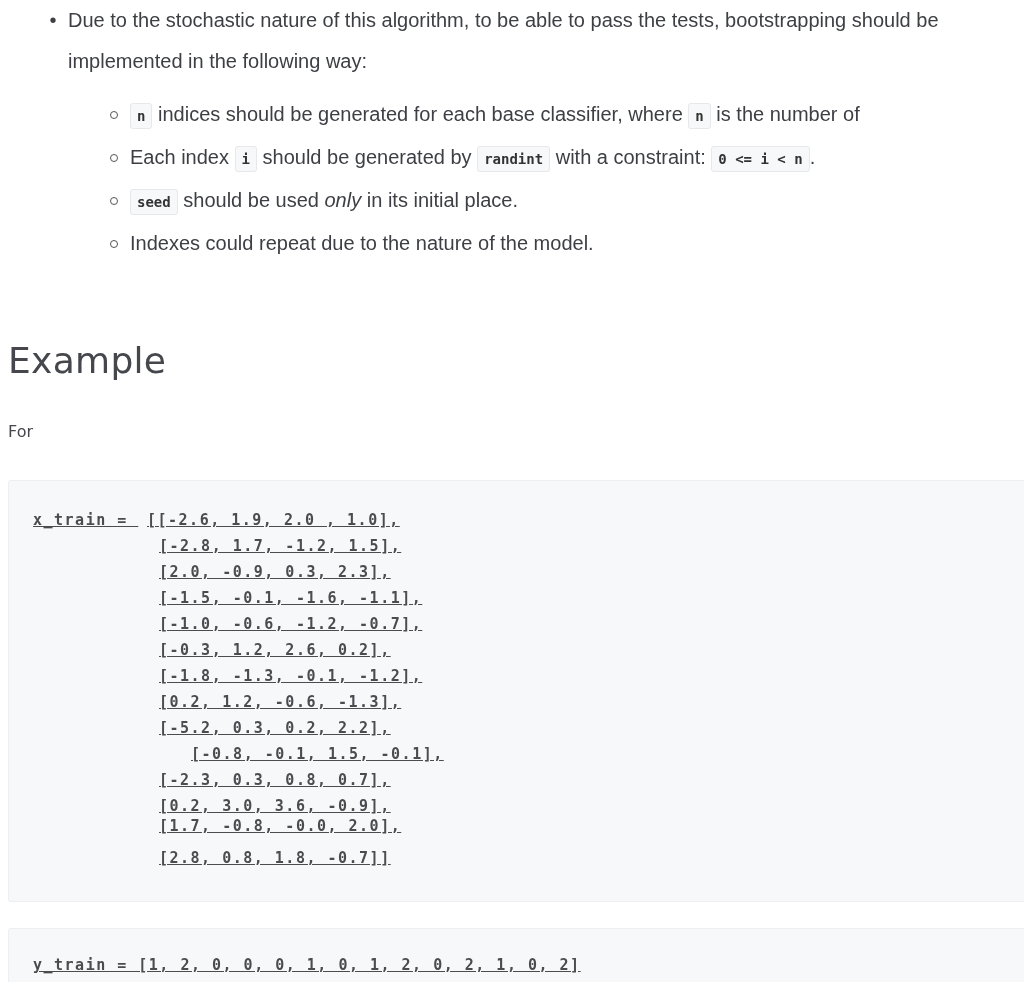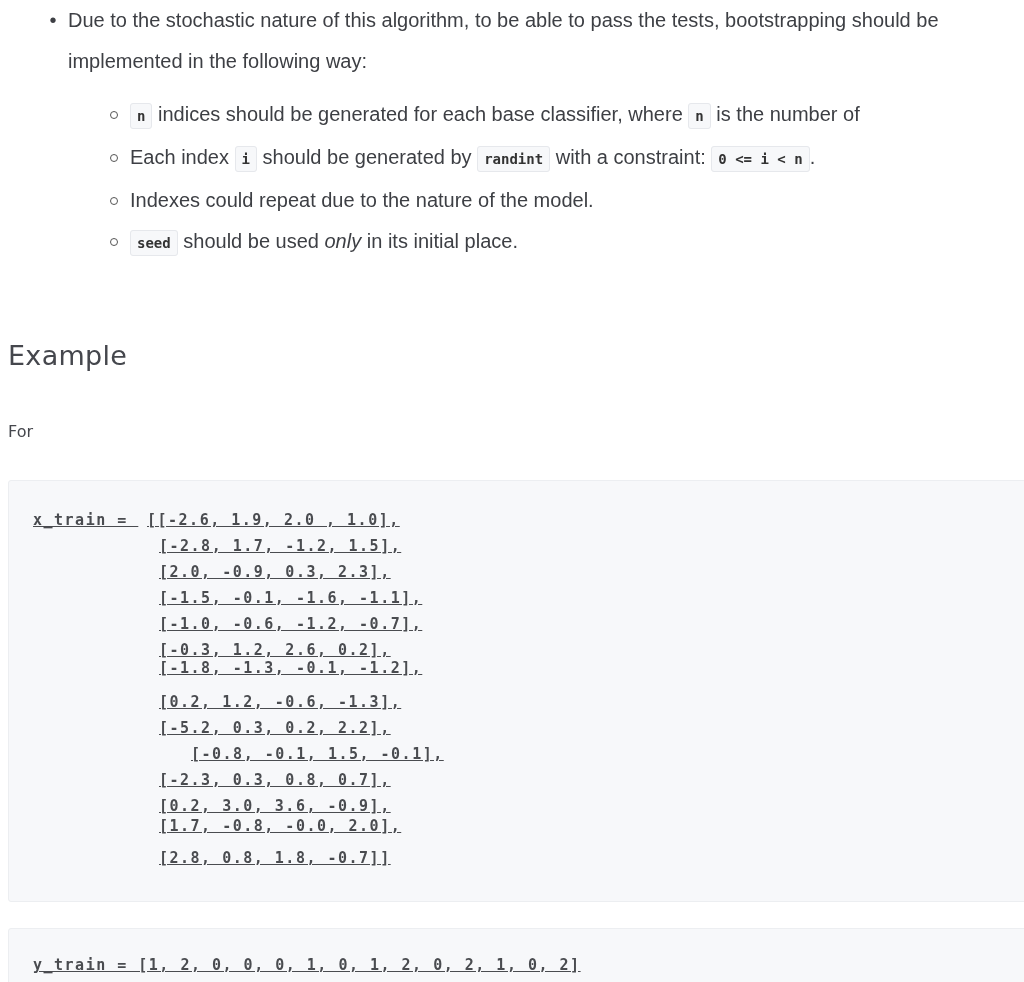--- a/index.html
+++ b/index.html
@@ -24,21 +24,21 @@
     position: absolute; left: 0; top: 17px; width: 6px; height: 6px;
     border: 1.2px solid #555; border-radius: 50%;
   }
   code {
     font-family: "DejaVu Sans Mono", monospace; font-weight: bold;
     font-size: 14px; background: #f7f8fa; border: 1px solid #e6e8ec;
     border-radius: 3px; padding: 4px 6px; color: #333;
   }
   em { font-style: italic; }
   .h-example {
-    position: absolute; left: 8px; top: 340px; font-size: 27px;
+    position: absolute; left: 8px; top: 340px; font-size: 36px;
     font-family: "DejaVu Sans", sans-serif; color: #45474d; margin: 0; font-weight: normal;
     letter-spacing: 0.3px;
   }
   .for-text {
     position: absolute; left: 8px; top: 422px; font-size: 16px;
     font-family: "DejaVu Sans", sans-serif; color: #45474d;
   }
   .code-block {
     position: absolute; left: 8px; width: 1030px; background: #f7f8fa;
     border: 1px solid #eceef1; border-radius: 3px;
@@ -62,40 +62,40 @@
   <div class="sub-item">
     <span class="circle"></span>
     <code>n</code><span> indices should be generated for each base classifier, where </span><code>n</code><span> is the number of</span><br>
   </div>
   <div class="sub-item">
     <span class="circle"></span>
     <span>Each index </span><code>i</code><span> should be generated by </span><code>randint</code><span> with a constraint: </span><code>0 &lt;= i &lt; n</code><span>.</span>
   </div>
   <div class="sub-item">
     <span class="circle"></span>
-    <span>Indexes could repeat due to the nature of the model.</span>
+    <code>seed</code><span> should be used </span><em>only</em><span> in its initial place.</span>
   </div>
   <div class="sub-item">
     <span class="circle"></span>
-    <code>seed</code><span> should be used </span><em>only</em><span> in its initial place.</span>
+    <span>Indexes could repeat due to the nature of the model.</span>
   </div>
 </div>
 
 <h2 class="h-example">Example</h2>
 <div class="for-text">For</div>
 
 <div class="code-block code-x">
   <span class="code-line" style="left:24px;top:26px;">x_train = </span>
   <span class="code-line" style="left:138px;top:26px;">[[-2.6, 1.9, 2.0 , 1.0],</span>
   <span class="code-line" style="left:150px;top:52px;">[-2.8, 1.7, -1.2, 1.5],</span>
   <span class="code-line" style="left:150px;top:78px;">[2.0, -0.9, 0.3, 2.3],</span>
   <span class="code-line" style="left:150px;top:104px;">[-1.5, -0.1, -1.6, -1.1],</span>
   <span class="code-line" style="left:150px;top:130px;">[-1.0, -0.6, -1.2, -0.7],</span>
   <span class="code-line" style="left:150px;top:156px;">[-0.3, 1.2, 2.6, 0.2],</span>
-  <span class="code-line" style="left:150px;top:174px;">[-1.8, -1.3, -0.1, -1.2],</span>
+  <span class="code-line" style="left:150px;top:182px;">[-1.8, -1.3, -0.1, -1.2],</span>
   <span class="code-line" style="left:150px;top:208px;">[0.2, 1.2, -0.6, -1.3],</span>
   <span class="code-line" style="left:150px;top:234px;">[-5.2, 0.3, 0.2, 2.2],</span>
   <span class="code-line" style="left:150px;top:260px;margin-left:32px;">[-0.8, -0.1, 1.5, -0.1],</span>
   <span class="code-line" style="left:150px;top:286px;">[-2.3, 0.3, 0.8, 0.7],</span>
   <span class="code-line" style="left:150px;top:312px;">[0.2, 3.0, 3.6, -0.9],</span>
   <span class="code-line" style="left:150px;top:332px;text-align:center;">[1.7, -0.8, -0.0, 2.0],</span>
   <span class="code-line" style="left:150px;top:364px;">[2.8, 0.8, 1.8, -0.7]]</span>
 </div>
 
 <div class="code-block code-y">

